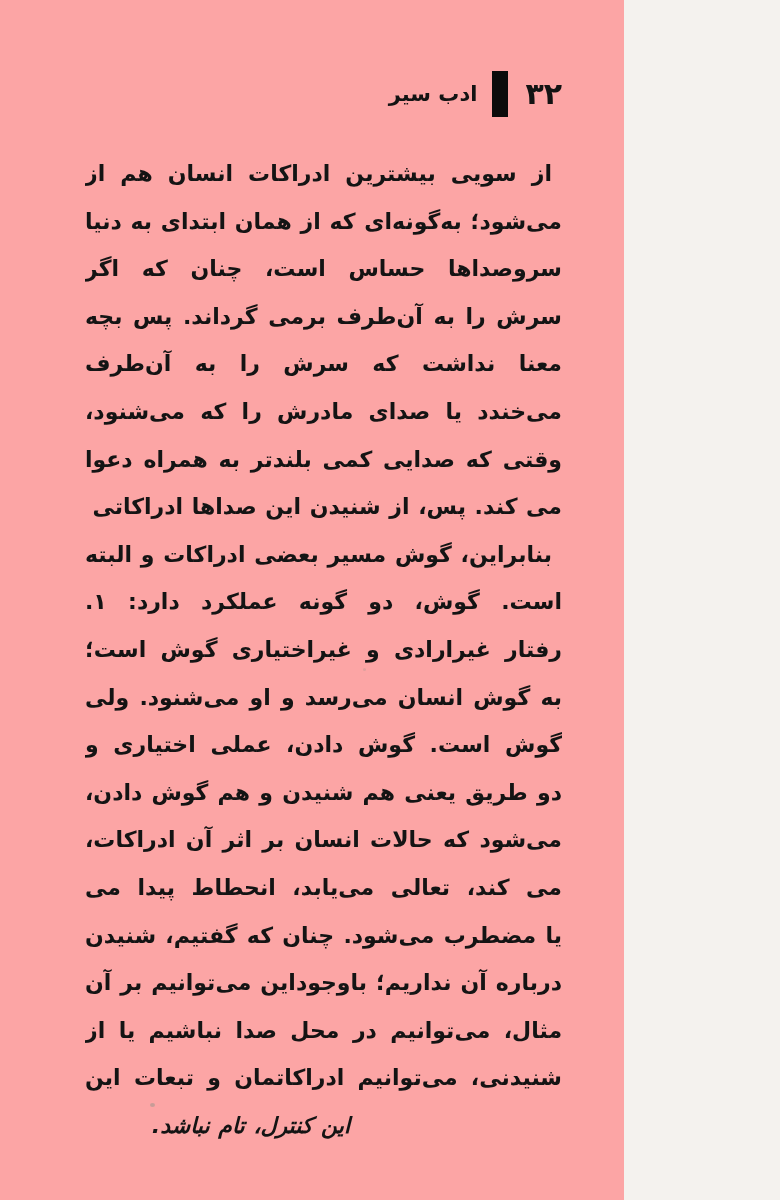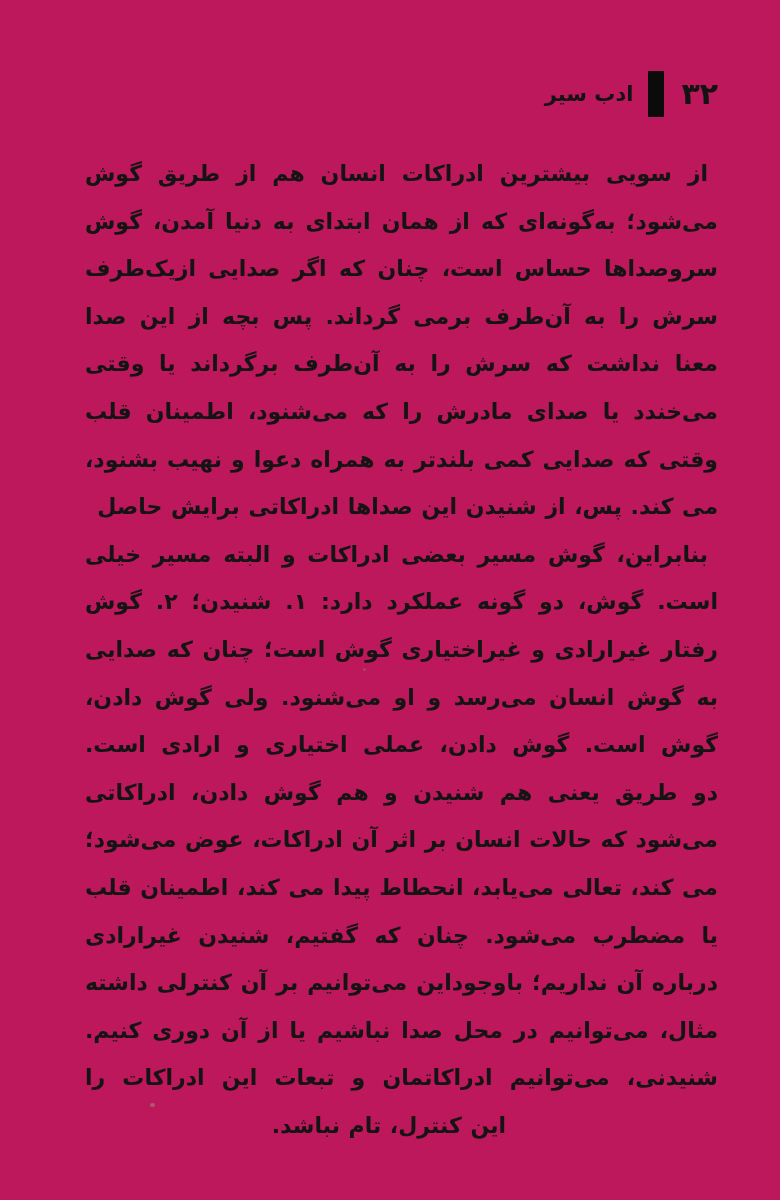--- a/index.html
+++ b/index.html
@@ -7,23 +7,23 @@
     padding: 0;
   }
   body {
     width: 780px;
     height: 1200px;
     background: #f4f2ee;
     font-family: "DejaVu Sans", sans-serif;
   }
   .page {
     position: relative;
-    width: 780px;
+    width: 624px;
     height: 1200px;
-    background: #be185d;
+    background: #fca5a5;
     overflow: hidden;
     color: #131313;
   }
   
   .running-head {
     position: absolute;
     top: 70px;
     right: 62px;
     display: flex;
     align-items: center;
@@ -71,20 +71,21 @@
   }
   .line.indent {
     padding-right: 10px;
   }
   .line.para-end {
     text-align: right;
     text-align-last: auto;
   }
   .line.closing {
     padding-right: 212px;
+    font-style: italic;
   }
   
   .speck {
     position: absolute;
     background: #9a958c;
     border-radius: 50%;
     opacity: 0.55;
   }
   .speck-1 { left: 150px; top: 1103px; width: 5px; height: 4px; }
   .speck-2 { left: 363px; top: 668px; width: 3px; height: 3px; opacity: 0.3; }

